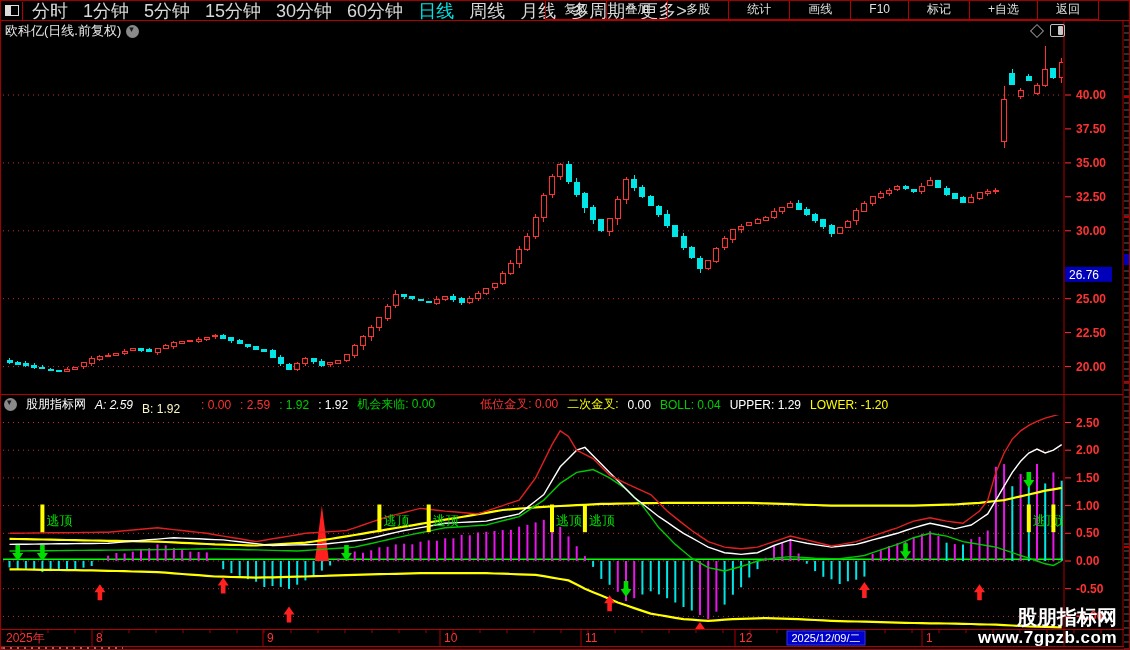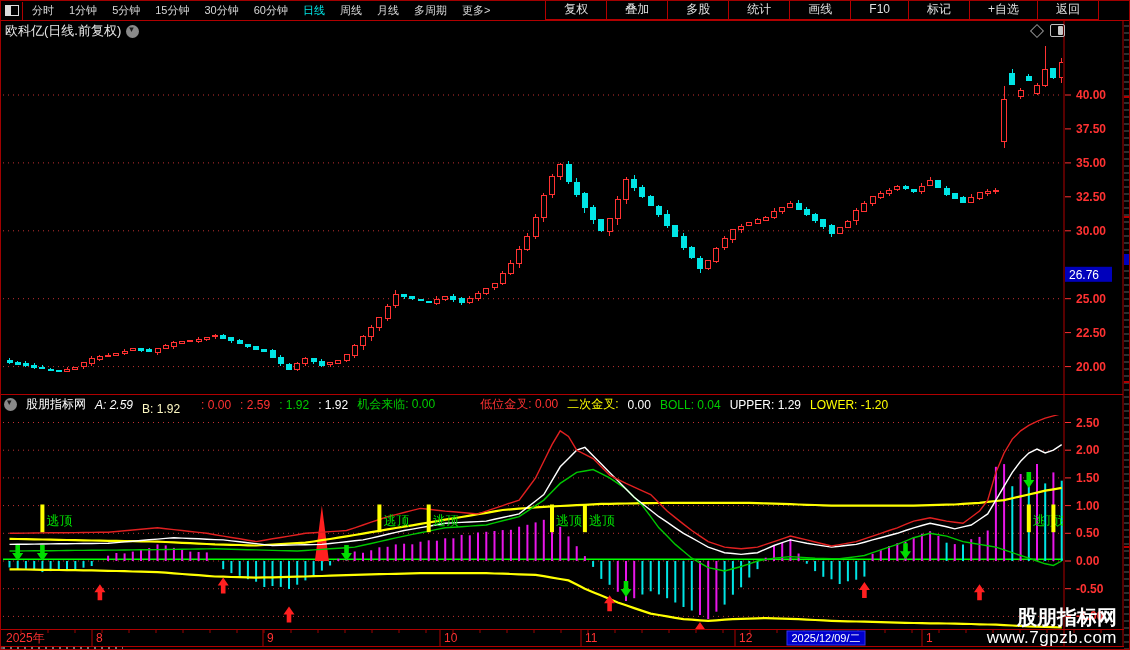--- a/index.html
+++ b/index.html
@@ -5,42 +5,42 @@
   html,body{margin:0;padding:0;background:#000;}
   #app{position:relative;width:1130px;height:650px;background:#000;overflow:hidden;
        font-family:"Liberation Sans",sans-serif;box-sizing:border-box;border:1px solid #a00000;}
   #chart-svg{position:absolute;left:0;top:0;z-index:1;}
   
   #toolbar{position:absolute;left:0;top:0;width:1130px;height:19px;background:#000;
            border-bottom:1px solid #b00000;z-index:3;display:flex;align-items:center;}
   #tb-icon{width:21px;height:18px;border-right:1px solid #b00000;display:flex;align-items:center;justify-content:center;}
   #tb-icon span{display:block;width:12px;height:9px;border:1px solid #ddd;position:relative;}
   #tb-icon span::after{content:"";position:absolute;left:0;top:0;bottom:0;width:5px;background:#ddd;}
-  #tb-left{display:flex;gap:15px;margin-left:9px;font-size:11px;color:#d8d8d8;white-space:nowrap;}
+  #tb-left{display:flex;gap:15px;margin-left:9px;font-size:18px;color:#d8d8d8;white-space:nowrap;}
   #tb-left .tbitem.active{color:#00e5e5;}
   #tb-right{position:absolute;right:32px;top:0;height:19px;display:flex;}
   #tb-right .tbbtn{border:1px solid #b40000;border-top:none;color:#e0e0e0;font-size:12px;
                    padding:0 18px;line-height:17px;margin-left:-1px;white-space:nowrap;}
   
   #title-row{position:absolute;left:4px;top:21px;z-index:3;color:#e8e8e8;font-size:13px;
              display:flex;align-items:center;gap:5px;}
   .chev{display:inline-block;width:13px;height:13px;border-radius:50%;background:#8a8a8a;position:relative;}
   .chev::after{content:"▾";position:absolute;left:3px;top:-1px;font-size:9px;color:#1a1a1a;}
   #corner-icons{position:absolute;left:1031px;top:23px;z-index:3;display:flex;gap:8px;align-items:center;}
   #diamond{display:inline-block;width:8px;height:8px;border:1px solid #909090;transform:rotate(45deg);}
   #panebtn{display:inline-block;width:13px;height:11px;border:1px solid #c0c0c0;border-radius:2px;position:relative;}
   #panebtn::after{content:"";position:absolute;right:1px;top:1px;bottom:1px;width:5px;background:#c8c8c8;border-radius:1px;}
   
   #ind-header{position:absolute;left:3px;top:395px;width:1058px;height:17px;z-index:3;
               display:flex;align-items:center;gap:9px;font-size:12px;white-space:nowrap;overflow:hidden;}
   #ind-name{color:#fff;}
   
   #watermark{position:absolute;right:12px;bottom:2px;z-index:5;text-align:right;color:#fff;line-height:1.08;}
   #wm1{font-size:20px;font-weight:bold;}
-  #wm2{font-size:17px;font-weight:normal;letter-spacing:.5px;margin-left:25px;}
+  #wm2{font-size:17px;font-weight:bold;letter-spacing:.5px;margin-left:25px;}
   
   #right-strip{position:absolute;left:1123px;top:19px;width:7px;height:631px;z-index:2;background:
      repeating-linear-gradient(180deg,#000 0 5px,#2e2e2e 5px 7px);}
   #right-strip .rmark{position:absolute;left:0;width:7px;height:2px;background:#b00000;}
   #right-strip .bmark{position:absolute;left:0;width:5px;height:11px;background:#0000bb;}
   
   #bottom-sliver{position:absolute;left:0;top:646px;width:1122px;height:4px;z-index:2;background:
      linear-gradient(90deg,#555 0 2px,#000 2px 100%) ;}
   #bottom-sliver .frag{position:absolute;left:2px;top:0;width:120px;height:4px;background:
      repeating-linear-gradient(90deg,#777 0 2px,#000 2px 7px);}

